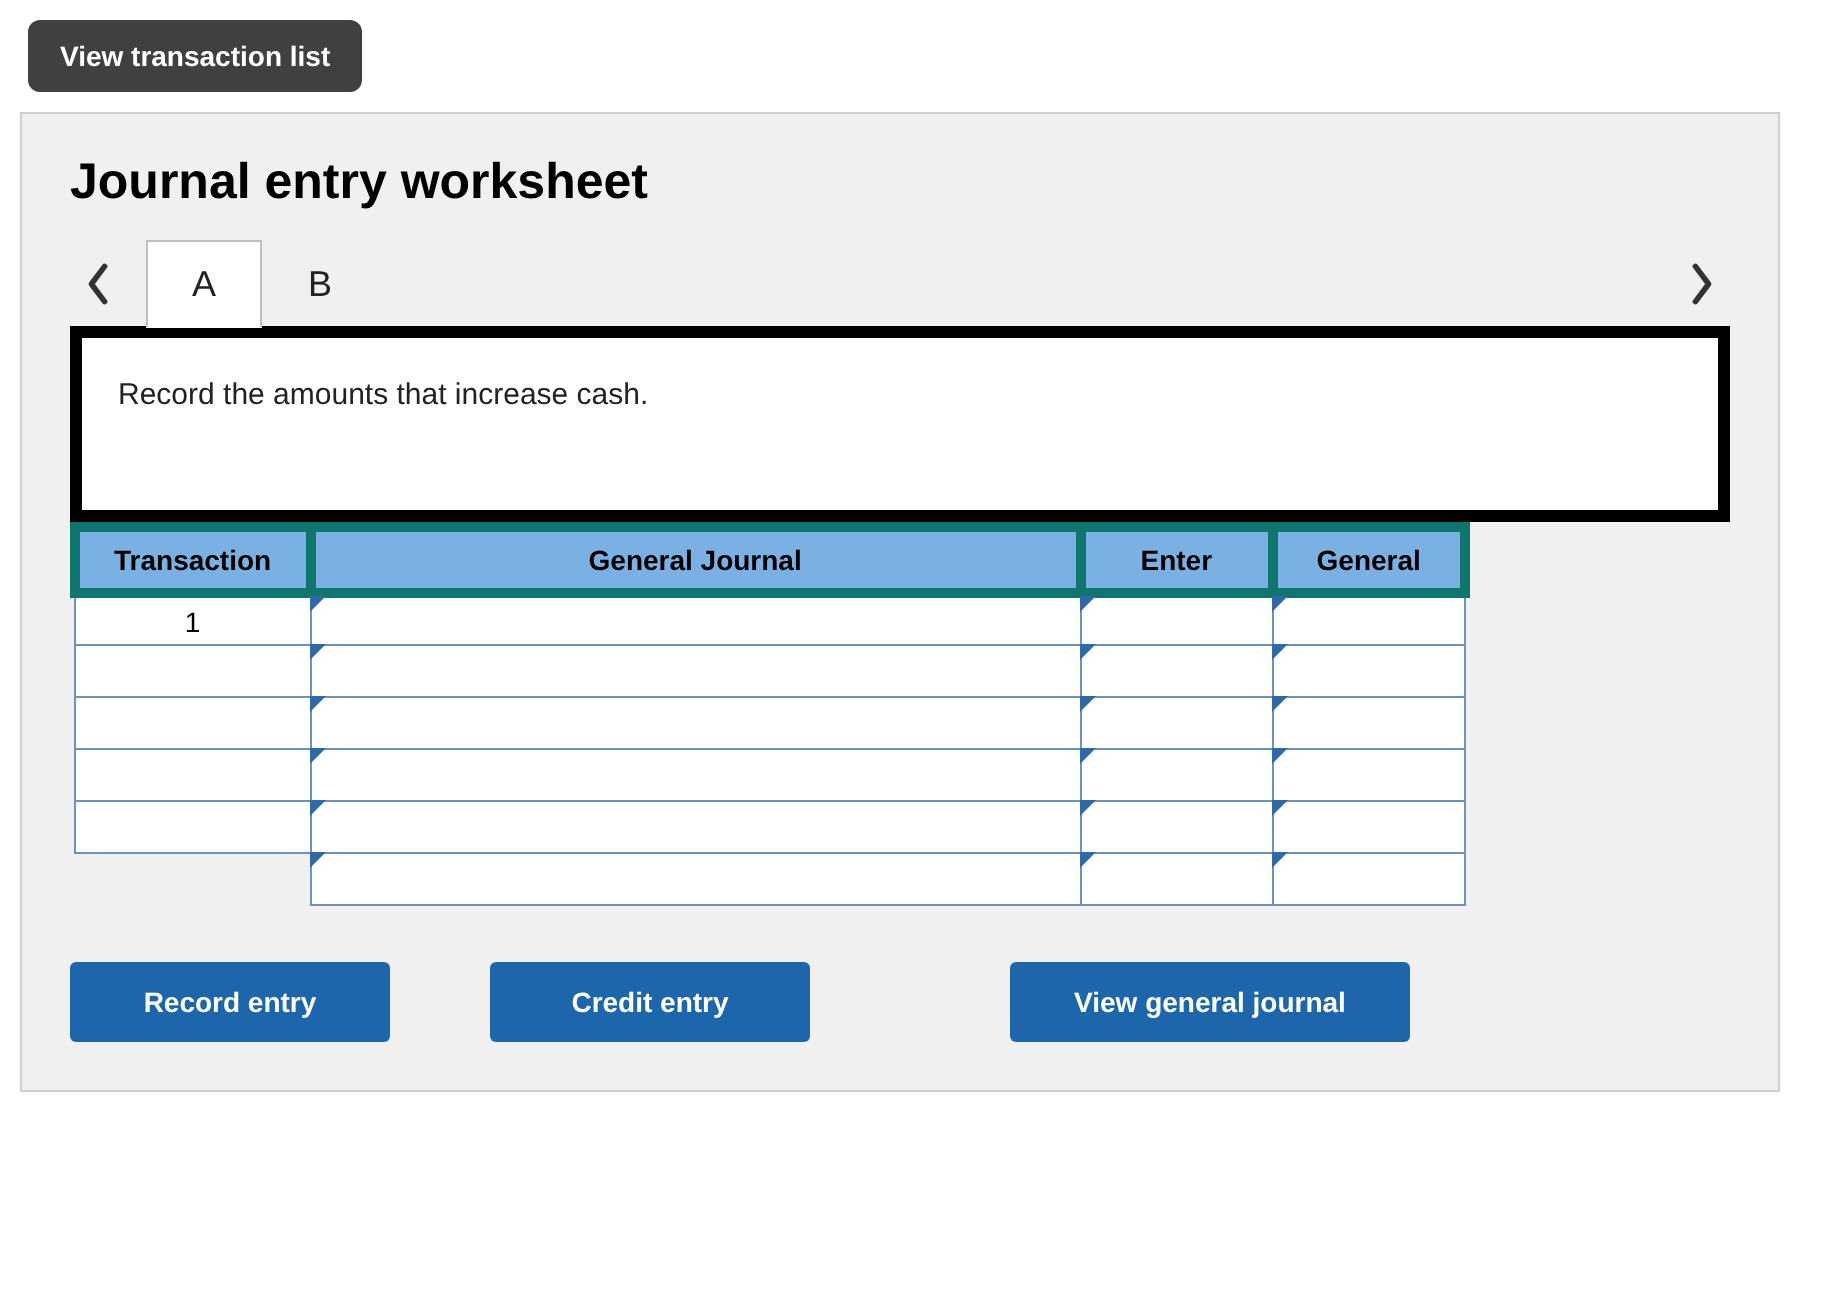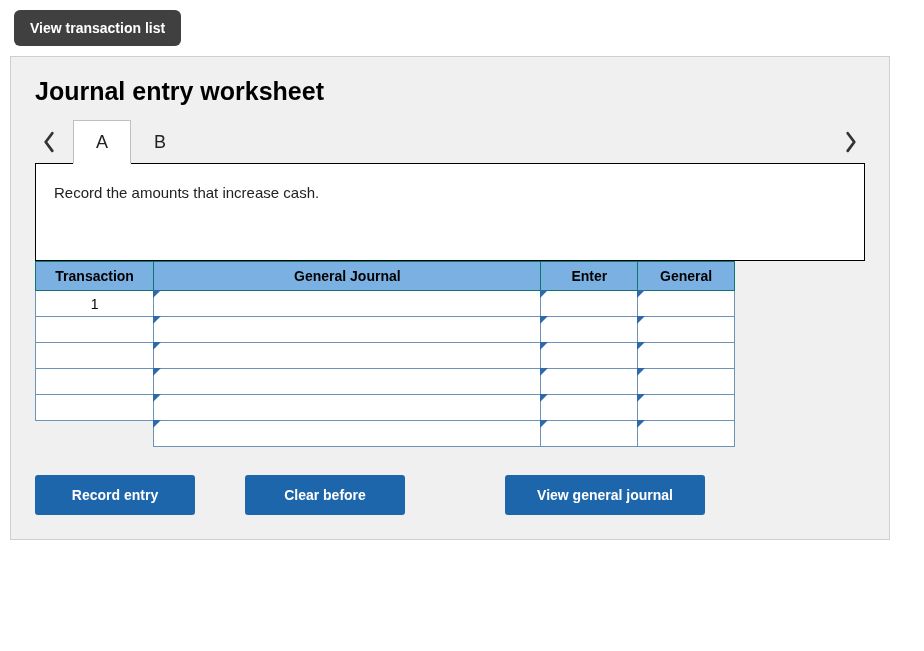--- a/index.html
+++ b/index.html
@@ -69,40 +69,40 @@
   }
   .tab.active {
     background: #fff;
     border: 1px solid #bfbfbf;
     border-bottom: 1px solid #fff;
     position: relative;
     z-index: 2;
   }
   .instruction-box {
     background: #fff;
-    border: 1px solid #000000;
+    border: 6px solid #000000;
     padding: 20px 18px;
     height: 98px;
     margin-top: -1px;
     font-size: 15px;
     color: #222;
   }
   .note-line {
     color: #b00020;
     font-size: 14px;
     margin: 14px 0 14px 0;
   }
   table.journal {
     border-collapse: collapse;
     width: 700px;
     table-layout: fixed;
   }
   table.journal th {
     background: #7ab1e2;
-    border: 1px solid #0f766e;
+    border: 5px solid #0f766e;
     padding: 6px 4px;
     font-weight: bold;
     font-size: 14px;
     color: #000;
   }
   table.journal td {
     background: #fff;
     border: 1px solid #6d93b6;
     height: 26px;
     padding: 0;
@@ -229,20 +229,20 @@
         <td class="filler-left"></td>
         <td><span class="marker"></span><span></span></td>
         <td><span class="marker"></span><span></span></td>
         <td><span class="marker"></span><span></span></td>
       </tr>
     </tbody>
   </table>
 
   <div class="btnrow">
     <button class="action-btn">Record entry</button>
-    <button class="action-btn">Clear before</button>
+    <button class="action-btn">Credit entry</button>
     <div class="grow"></div>
     <button class="action-btn" style="min-width:200px">View general journal</button>
   </div>
 </div>
 
 
 
 
 </body></html>

